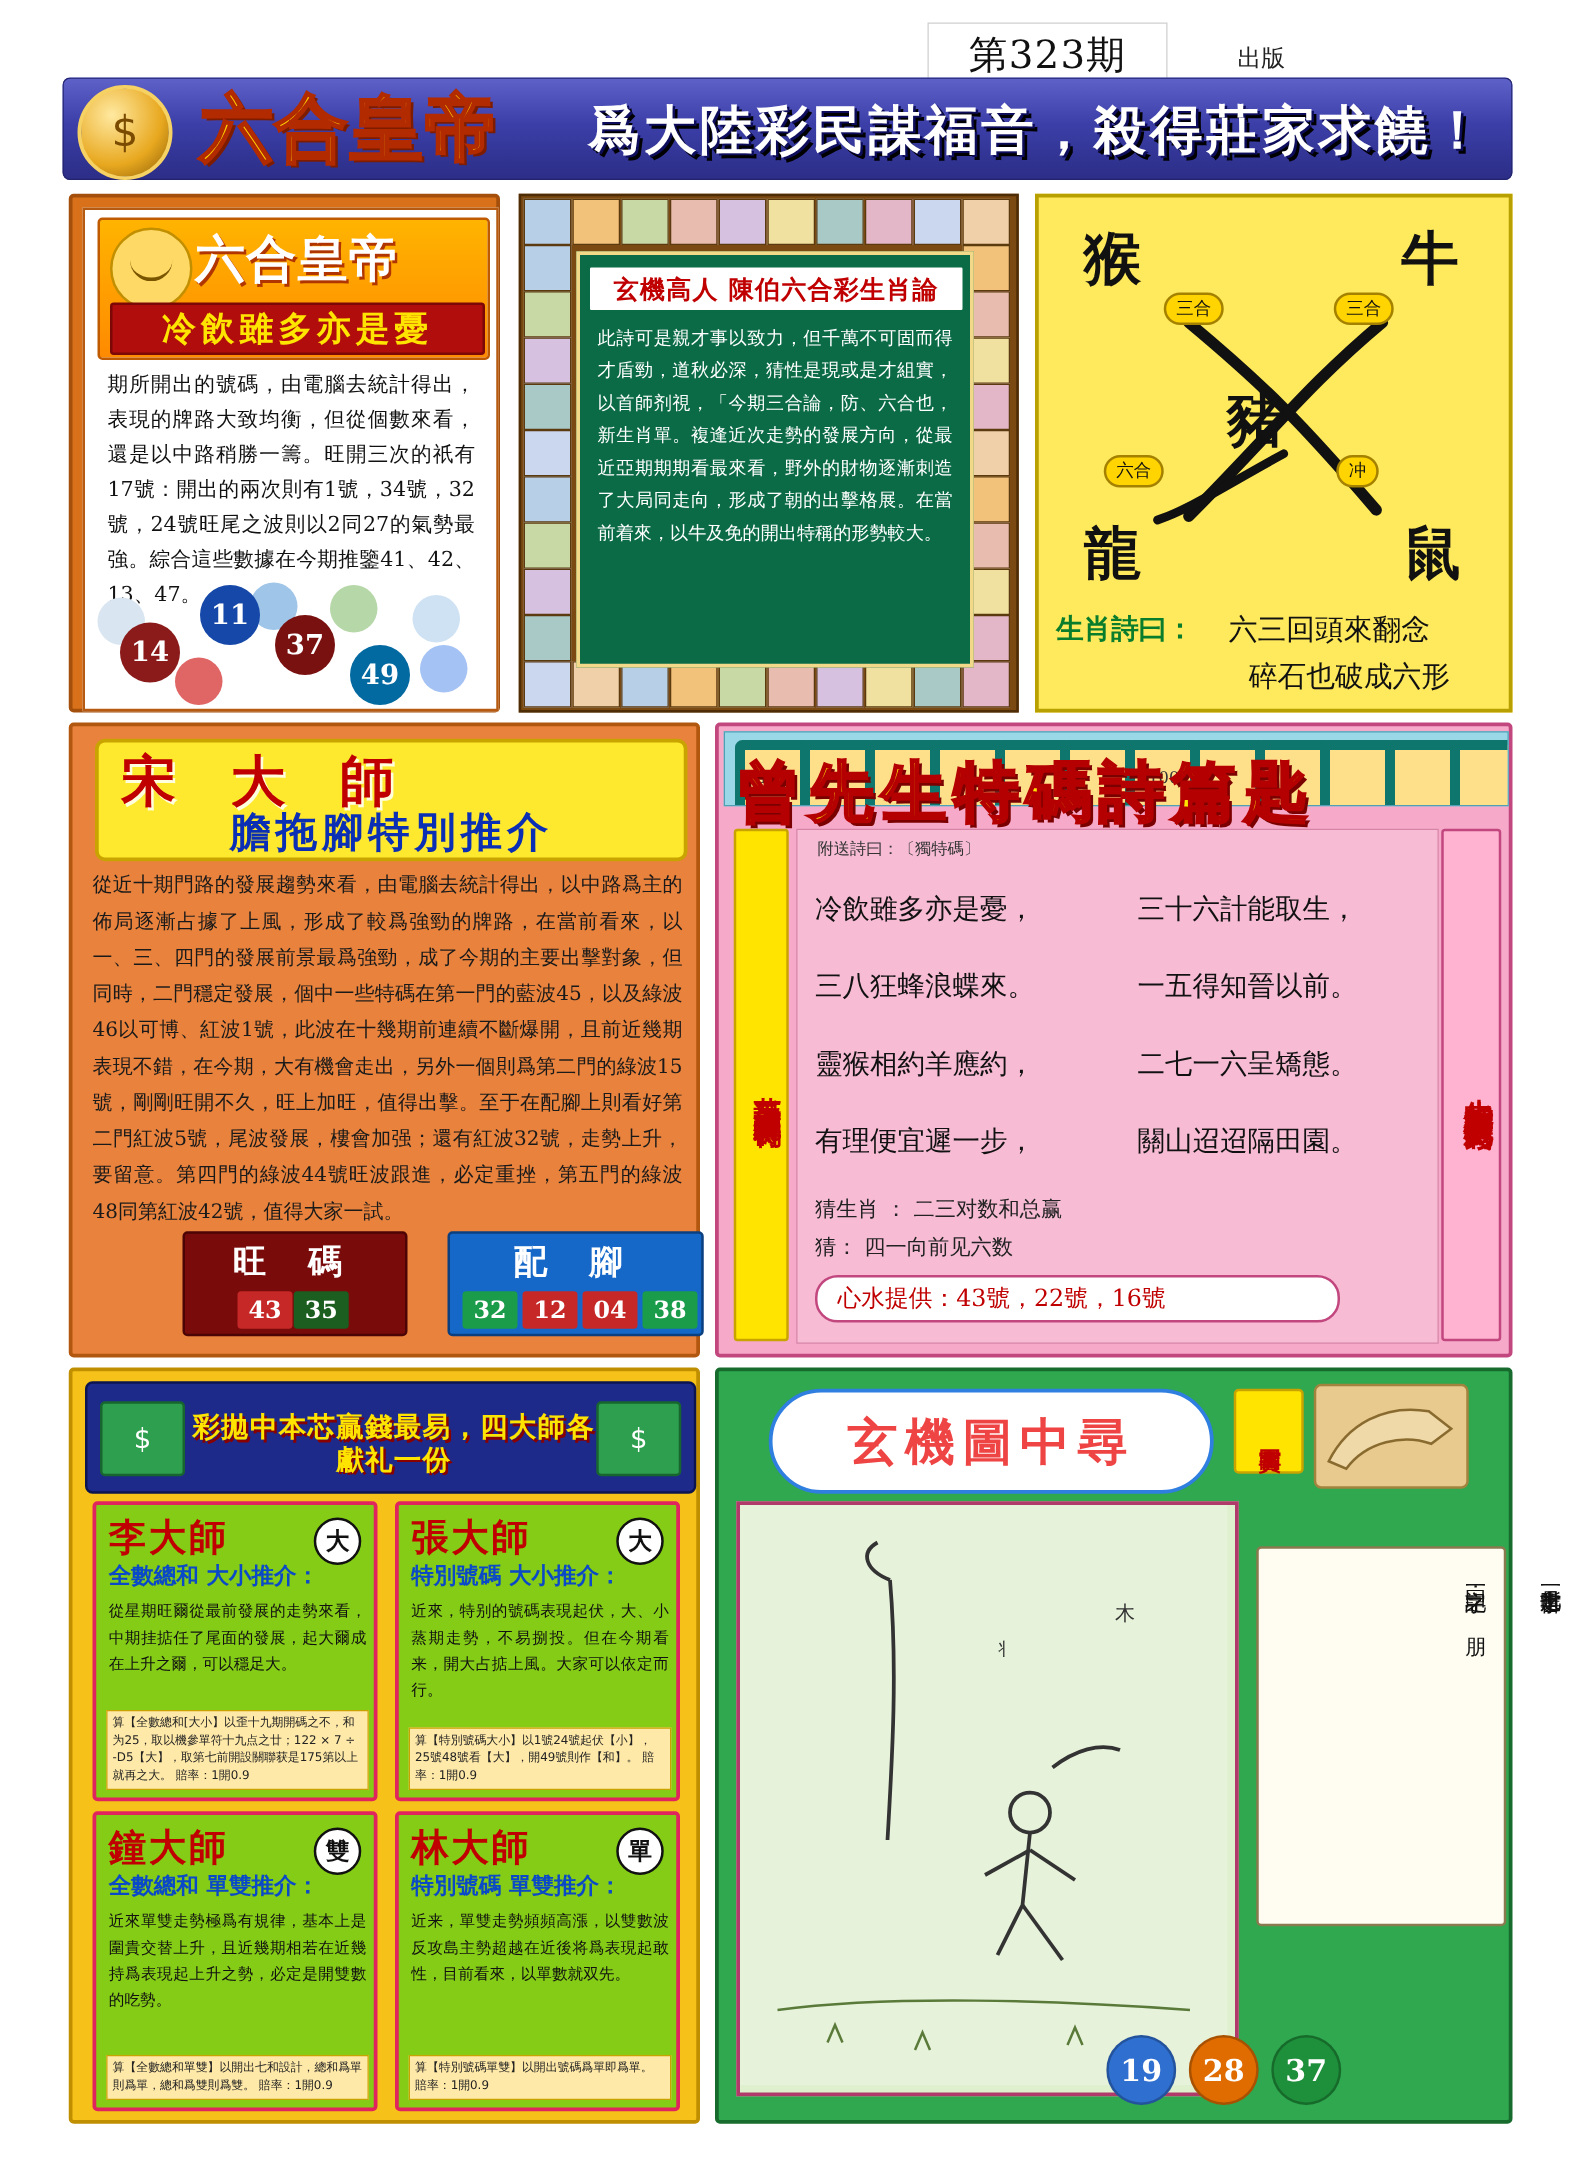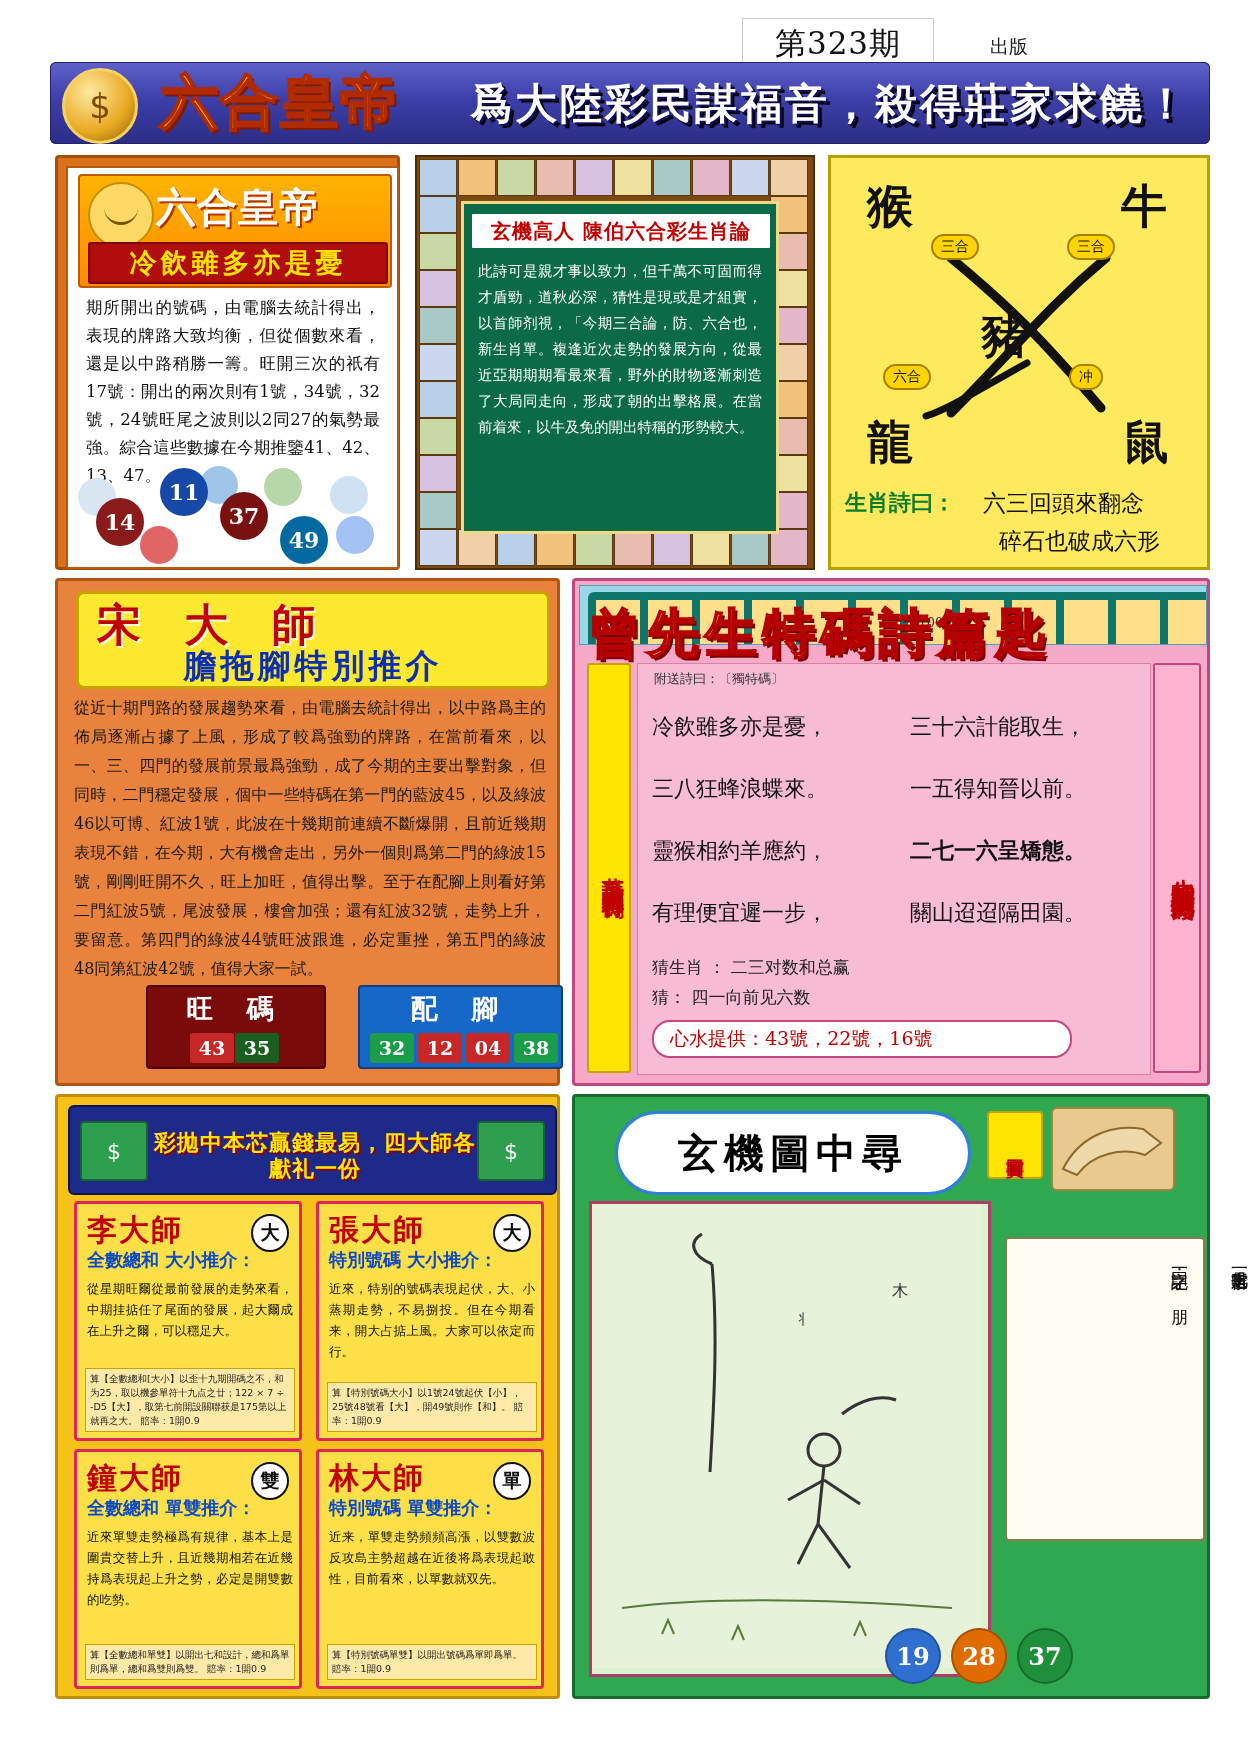--- a/index.html
+++ b/index.html
@@ -104,33 +104,33 @@
     display:flex;align-items:center;padding-left:16px;box-sizing:border-box;
     font-family:"DejaVu Serif","Liberation Serif",serif;font-size:19px;color:#c00000;}
 
   
   .boxF{left:55px;top:1094px;width:505px;height:605px;background:#f6c21a;border:3px solid #c08f00;border-radius:4px;}
   .fHead{position:absolute;left:10px;top:8px;width:485px;height:86px;background:#1e2a8a;border:2px solid #0d1550;border-radius:6px;}
   .fHead .txt{position:absolute;left:80px;top:22px;width:330px;text-align:center;font-family:"DejaVu Serif","Liberation Serif",serif;
     font-weight:bold;font-size:22px;color:#ffe400;text-shadow:2px 2px 0 #800;letter-spacing:1px;line-height:26px;}
   .money{position:absolute;top:14px;width:64px;height:56px;background:#2e9e4f;border:2px solid #17662f;border-radius:4px;
     display:flex;align-items:center;justify-content:center;color:#fff;font-size:22px;}
-  .mCard{position:absolute;width:228px;height:240px;background:#fde047;border:3px solid #e0245e;border-radius:4px;box-sizing:border-box;}
+  .mCard{position:absolute;width:228px;height:240px;background:#84cc16;border:3px solid #e0245e;border-radius:4px;box-sizing:border-box;}
   .mName{position:absolute;left:10px;top:6px;font-family:"DejaVu Serif","Liberation Serif",serif;font-weight:bold;font-size:30px;color:#c00000;letter-spacing:2px;}
   .mBadge{position:absolute;right:10px;top:10px;width:34px;height:34px;border-radius:50%;border:2px solid #111;background:#fff;
     display:flex;align-items:center;justify-content:center;font-family:"DejaVu Serif","Liberation Serif",serif;font-weight:bold;font-size:19px;color:#111;}
   .mSub{position:absolute;left:10px;top:44px;font-family:"DejaVu Serif","Liberation Serif",serif;font-weight:bold;font-size:18px;color:#0a49c7;}
   .mBody{position:absolute;left:10px;top:74px;width:206px;font-family:"DejaVu Serif","Liberation Serif",serif;font-size:12.5px;line-height:21px;color:#111;text-align:justify;}
   .mFoot{position:absolute;left:8px;bottom:6px;width:210px;background:#ffe9a8;border:1px solid #c9a400;font-size:9.5px;line-height:14px;color:#222;padding:3px 4px;box-sizing:border-box;}
 
   
   .boxG{left:572px;top:1094px;width:638px;height:605px;background:#2fa84f;border:3px solid #166b2d;border-radius:4px;}
   .gCloud{position:absolute;left:40px;top:14px;width:350px;height:78px;background:#ffffff;border:3px solid #2f7fe0;border-radius:42px;
     display:flex;align-items:center;justify-content:center;font-family:Liberation Serif, serif;font-weight:bold;
-    font-size:40px;color:#000000;letter-spacing:6px;}
+    font-size:40px;color:#ef4444;letter-spacing:6px;}
   .gStamp{position:absolute;left:412px;top:14px;width:52px;height:64px;background:#ffe400;border:2px solid #c9a400;border-radius:4px;
     font-family:"DejaVu Serif","Liberation Serif",serif;font-weight:bold;font-size:18px;color:#c00000;
     writing-mode:vertical-rl;text-orientation:upright;display:flex;align-items:center;justify-content:center;}
   .gHand{position:absolute;left:476px;top:10px;width:120px;height:80px;background:#e8c98e;border:2px solid #a3843f;border-radius:6px;}
   .gPic{position:absolute;left:14px;top:104px;width:396px;height:470px;background:#dff0cf;border:3px solid #b03a6a;}
   .gScroll{position:absolute;left:430px;top:140px;width:196px;height:300px;background:#fffdf2;border:2px solid #8a7a50;border-radius:4px;}
   .gScrollText{position:absolute;left:10px;top:20px;width:176px;height:250px;
     font-family:"DejaVu Serif","Liberation Serif",serif;font-size:17px;color:#111;line-height:26px;
     writing-mode:vertical-rl;text-orientation:upright;}
   .gBall{position:absolute;bottom:12px;width:52px;height:52px;border-radius:50%;display:flex;align-items:center;justify-content:center;
@@ -288,21 +288,21 @@
     <div class="ePoemArea">
       <div class="eNote">附送詩曰：〔獨特碼〕</div>
 
       <div class="eLine" style="left:14px;top:48px;">冷飲雖多亦是憂，</div>
       <div class="eLine" style="left:272px;top:48px;">三十六計能取生，</div>
 
       <div class="eLine" style="left:14px;top:110px;">三八狂蜂浪蝶來。</div>
       <div class="eLine" style="left:272px;top:110px;">一五得知晉以前。</div>
 
       <div class="eLine" style="left:14px;top:172px;">靈猴相約羊應約，</div>
-      <div class="eLine" style="left:272px;top:172px;font-weight:bold;">二七一六呈矯態。</div>
+      <div class="eLine" style="left:272px;top:172px;">二七一六呈矯態。</div>
 
       <div class="eLine" style="left:14px;top:234px;text-align:right;">有理便宜遲一步，</div>
       <div class="eLine" style="left:272px;top:234px;">關山迢迢隔田園。</div>
 
       <div class="eGuess" style="left:14px;top:292px;">猜生肖 ：  二三对数和总赢</div>
       <div class="eGuess" style="left:14px;top:322px;">猜： 四一向前见六数</div>
 
       <div class="eHint">心水提供：43號，22號，16號</div>
     </div>
   </div>

